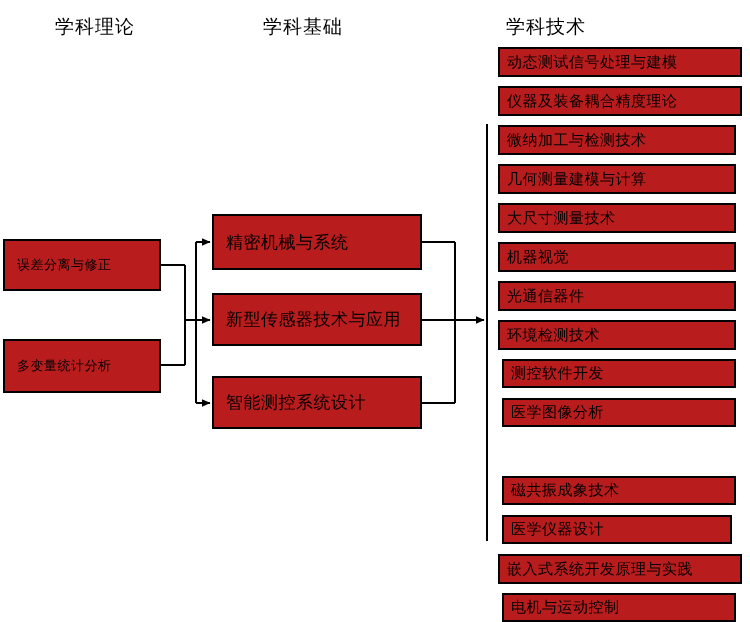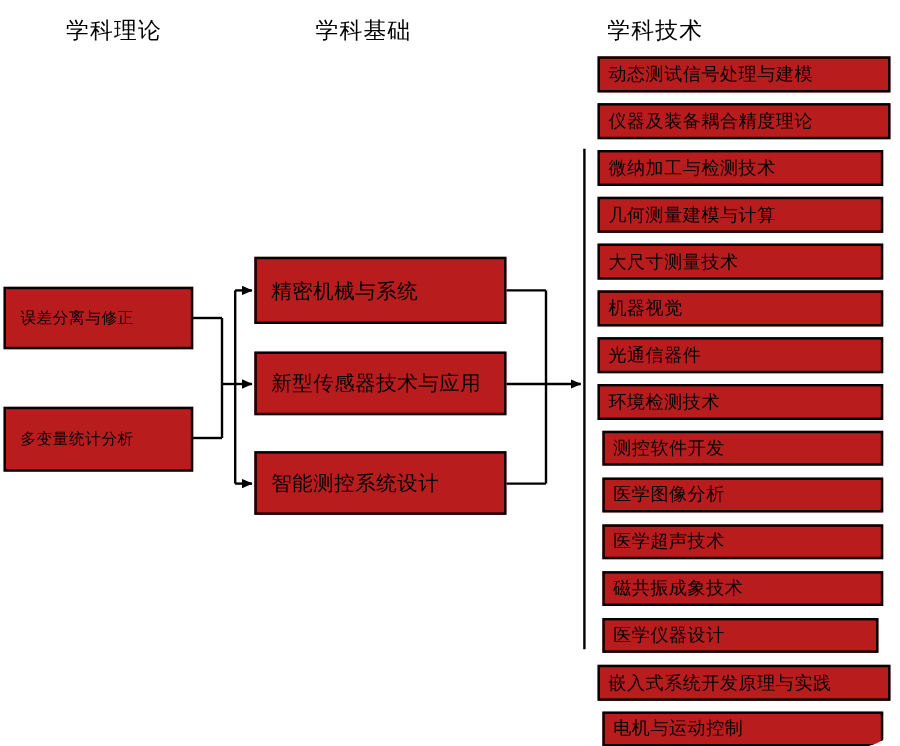--- a/index.html
+++ b/index.html
@@ -11,21 +11,20 @@
   body {
     font-family: "Liberation Serif", "DejaVu Serif", serif;
     color: #000000;
   }
   #diagram-root {
     position: relative;
     width: 750px;
     height: 622px;
     background: #ffffff;
     overflow: hidden;
-    border-radius: 32px;
   }
   .col-header {
     position: absolute;
     font-size: 19px;
     line-height: 1;
     letter-spacing: 1px;
     color: #000;
     white-space: nowrap;
     font-family: "Liberation Serif", "DejaVu Serif", serif;
   }
@@ -112,19 +111,18 @@
   <div class="node-box tech" style="left:498px; top:47px;  width:244px; height:30px;">动态测试信号处理与建模</div>
   <div class="node-box tech" style="left:498px; top:86px;  width:244px; height:30px;">仪器及装备耦合精度理论</div>
   <div class="node-box tech" style="left:498px; top:125px; width:238px; height:30px;">微纳加工与检测技术</div>
   <div class="node-box tech" style="left:498px; top:164px; width:238px; height:30px;">几何测量建模与计算</div>
   <div class="node-box tech" style="left:498px; top:203px; width:238px; height:30px;">大尺寸测量技术</div>
   <div class="node-box tech" style="left:498px; top:242px; width:238px; height:30px;">机器视觉</div>
   <div class="node-box tech" style="left:498px; top:281px; width:238px; height:30px;">光通信器件</div>
   <div class="node-box tech" style="left:498px; top:320px; width:238px; height:30px;">环境检测技术</div>
   <div class="node-box tech" style="left:502px; top:398px; width:234px; height:29px;">医学图像分析</div>
   <div class="node-box tech" style="left:502px; top:359px; width:234px; height:29px;">测控软件开发</div>
-  <div class="node-box tech" style="left:502px; top:437px; width:234px; height:29px;">医学超声技术</div>
   <div class="node-box tech" style="left:502px; top:476px; width:234px; height:29px;">磁共振成象技术</div>
   <div class="node-box tech" style="left:502px; top:515px; width:230px; height:29px;">医学仪器设计</div>
   <div class="node-box tech" style="left:498px; top:554px; width:244px; height:30px;">嵌入式系统开发原理与实践</div>
   <div class="node-box tech" style="left:502px; top:593px; width:234px; height:29px;">电机与运动控制</div>
 
 </div>
 
 </body></html>

